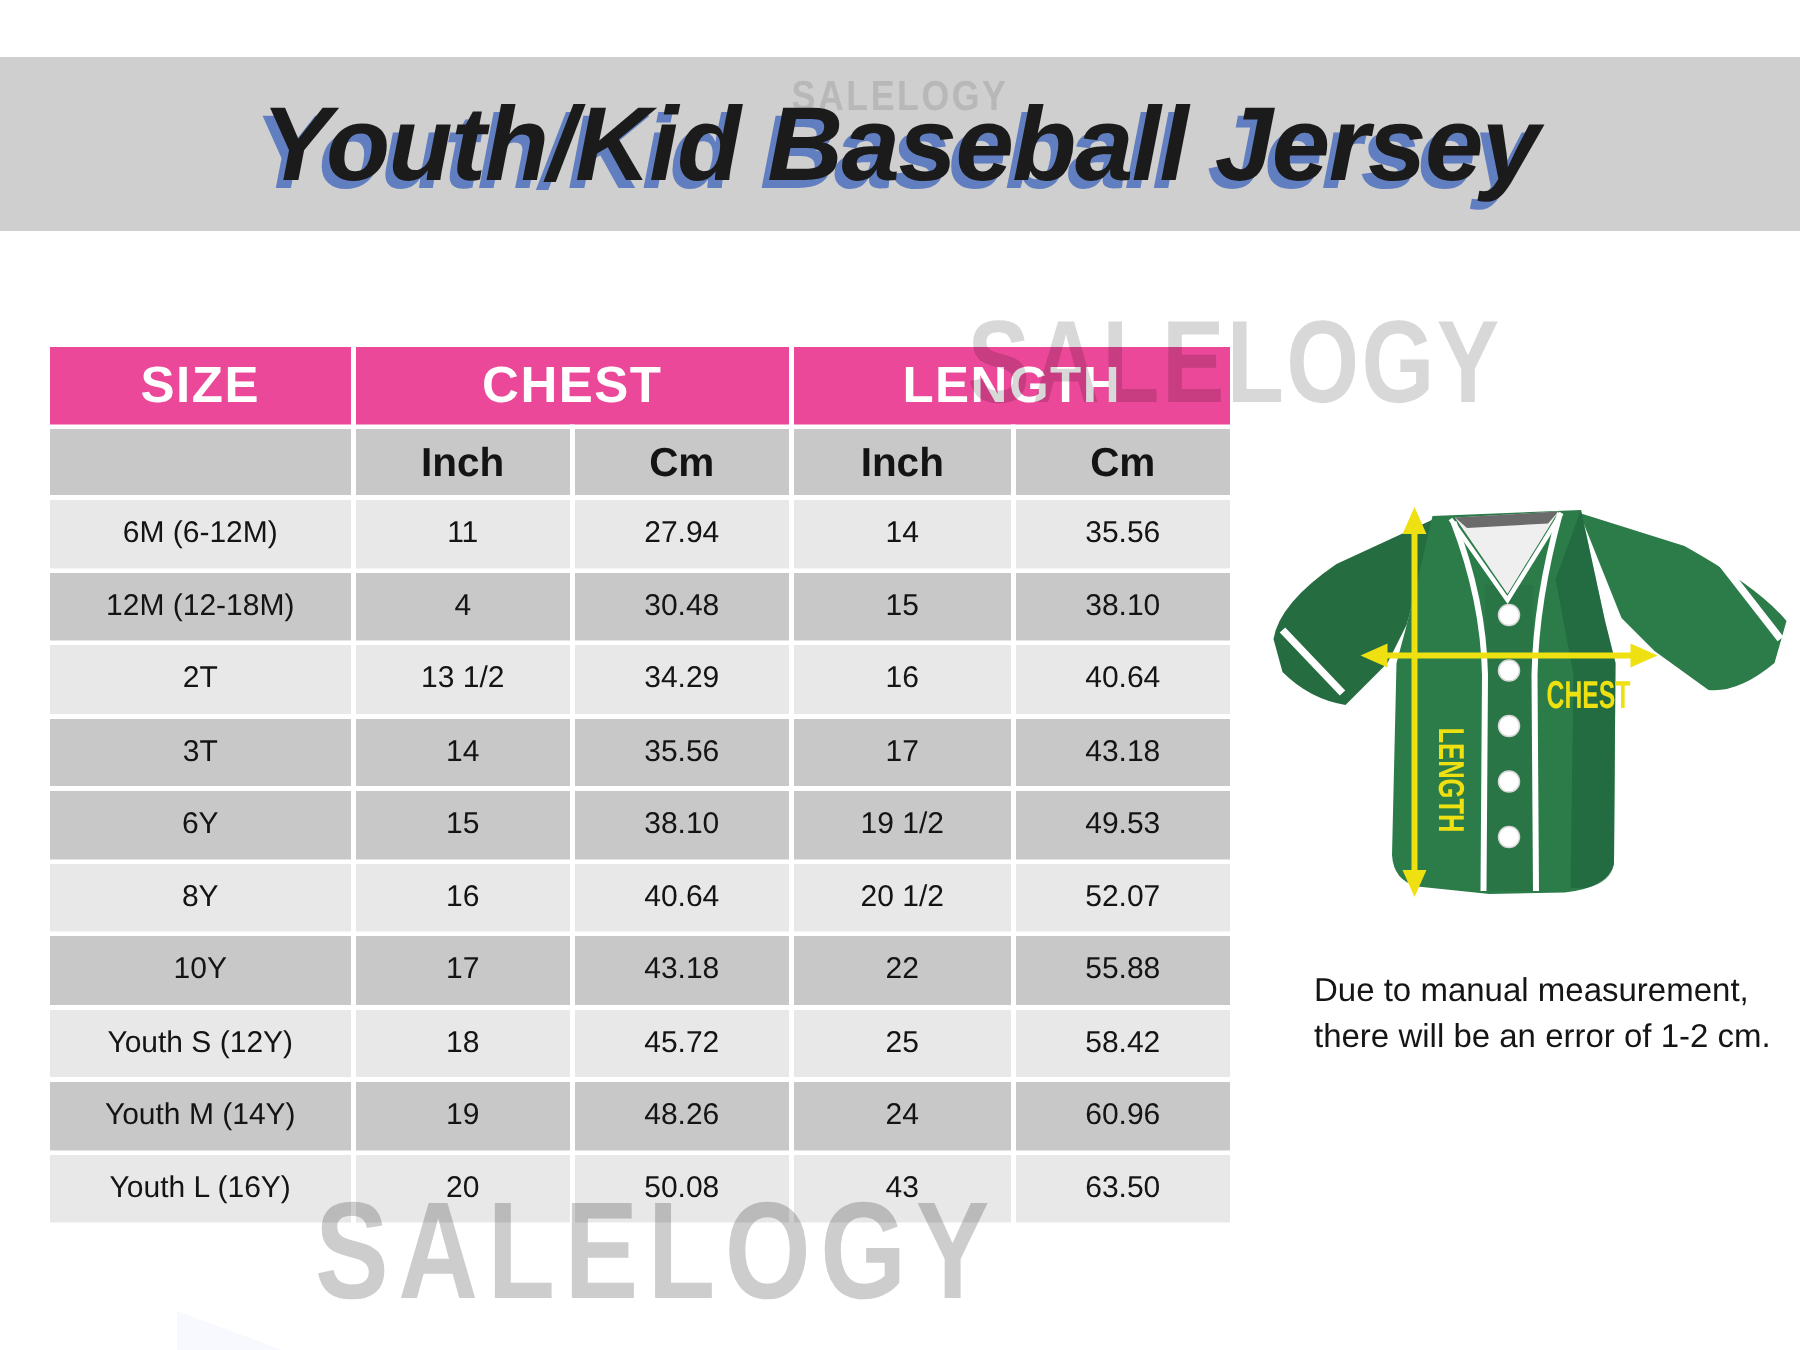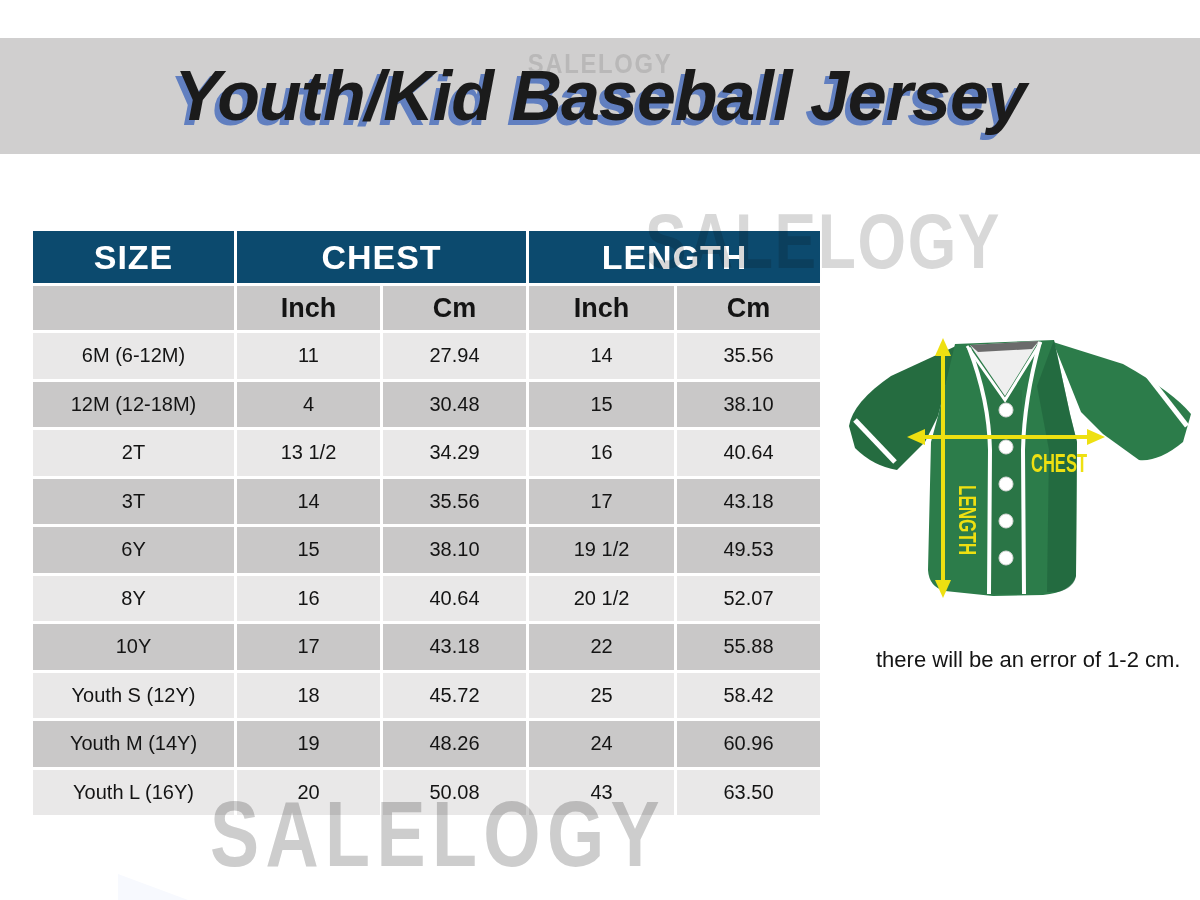--- a/index.html
+++ b/index.html
@@ -20,21 +20,21 @@
   .wm{position:absolute;font-weight:bold;white-space:nowrap;mix-blend-mode:multiply;z-index:6;pointer-events:none;}
   .wm-right{left:645px;top:196px;font-size:78px;color:#d8d8d8;letter-spacing:2px;
             transform:scaleX(.8);transform-origin:left top;}
   .wm-bottom{left:210px;top:782px;font-size:92px;color:#cdcdcd;letter-spacing:8px;
              transform:scaleX(.8);transform-origin:left top;}
 
   
   .size-table{position:absolute;left:30px;top:228px;width:790px;border-collapse:collapse;
               table-layout:fixed;text-align:center;color:#141414;}
   .size-table td,.size-table th{border:3px solid #ffffff;padding:0;overflow:hidden;}
-  .head-row th{background:#0c4a6e;color:#ffffff;font-size:34px;font-weight:bold;height:52px;letter-spacing:1px;}
+  .head-row th{background:#ec4899;color:#ffffff;font-size:34px;font-weight:bold;height:52px;letter-spacing:1px;}
   .sub-row td{background:#c9c8c8;font-size:27px;font-weight:bold;height:44px;}
   .size-table tbody td{font-size:20px;font-weight:normal;height:45.5px;}
   .size-table tbody tr.light td{background:#e9e8e8;}
   .size-table tbody tr.dark td{background:#c9c8c8;}
 
   
   .jersey{position:absolute;left:843px;top:330px;width:355px;height:305px;}
 
   
   .note{position:absolute;left:876px;top:644px;font-size:22px;line-height:31px;color:#151515;}
@@ -190,17 +190,18 @@
     <g stroke="#eee011" fill="#eee011">
       <line x1="78" y1="107" x2="248" y2="107" stroke-width="4"></line>
       <polygon points="64,107 82,99 82,115" stroke="none"></polygon>
       <polygon points="262,107 244,99 244,115" stroke="none"></polygon>
     </g>
     <text x="188" y="142" font-size="26" font-weight="bold" fill="#eee011" textLength="56" lengthAdjust="spacingAndGlyphs" font-family="Liberation Sans, sans-serif">CHEST</text>
     <text x="116" y="190" font-size="24" font-weight="bold" fill="#eee011" text-anchor="middle" transform="rotate(90 116 190)" textLength="70" lengthAdjust="spacingAndGlyphs" font-family="Liberation Sans, sans-serif">LENGTH</text>
   </svg>
 
   <div class="note">
+    <div>Due to manual measurement,</div>
     <div>there will be an error of 1-2 cm.</div>
   </div>
 
   <div class="corner-smudge"></div>
 </div>
 
 </body></html>

